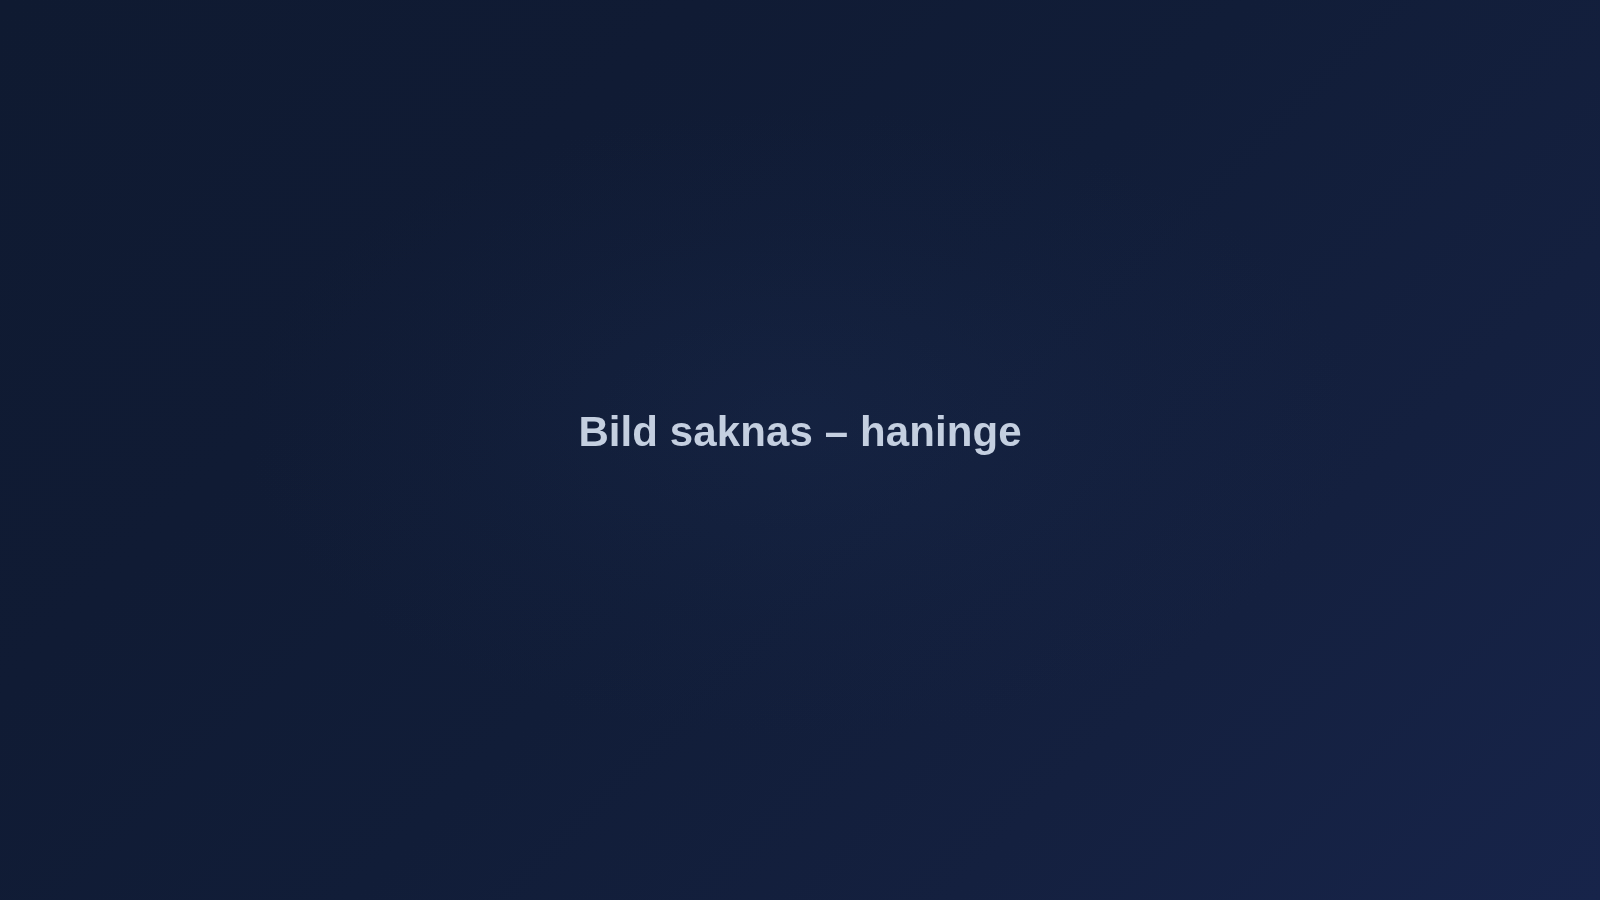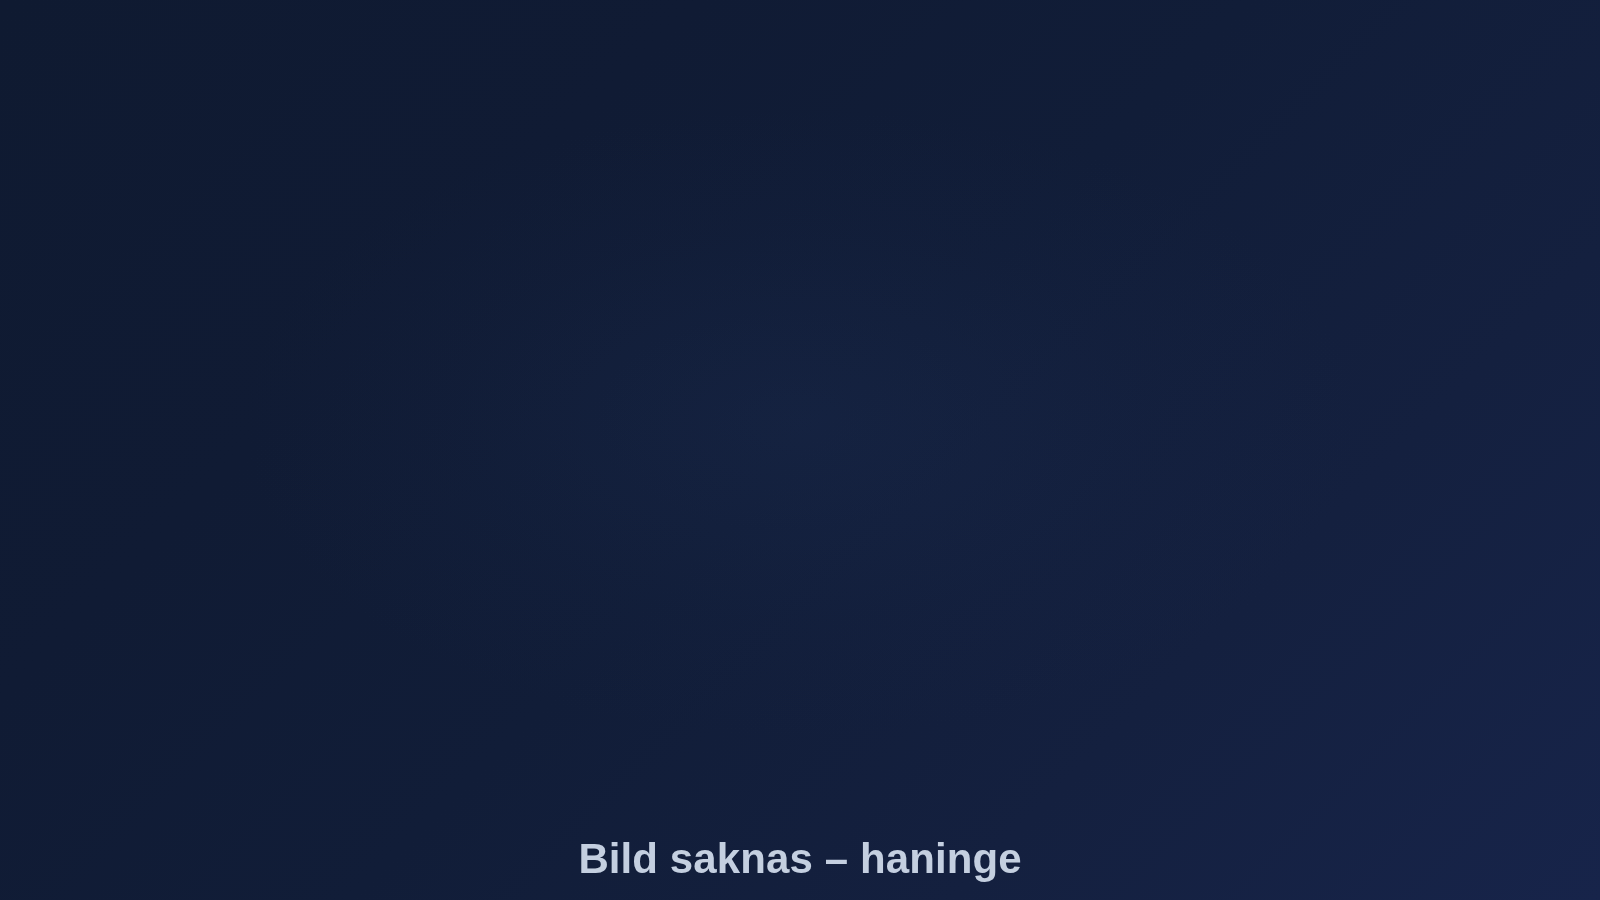--- a/index.html
+++ b/index.html
@@ -23,21 +23,21 @@
     height: 900px;
     background-color: #101b33;
     background-image:
       linear-gradient(135deg,
         #0f1a31 0%,
         #101b34 28%,
         #111d38 50%,
         #14203f 74%,
         #17244a 100%);
     display: flex;
-    align-items: flex-end;
+    align-items: center;
     justify-content: center;
     overflow: hidden;
   }
 
   
   .placeholder-screen::before {
     content: "";
     position: absolute;
     left: 50%;
     top: 47%;

